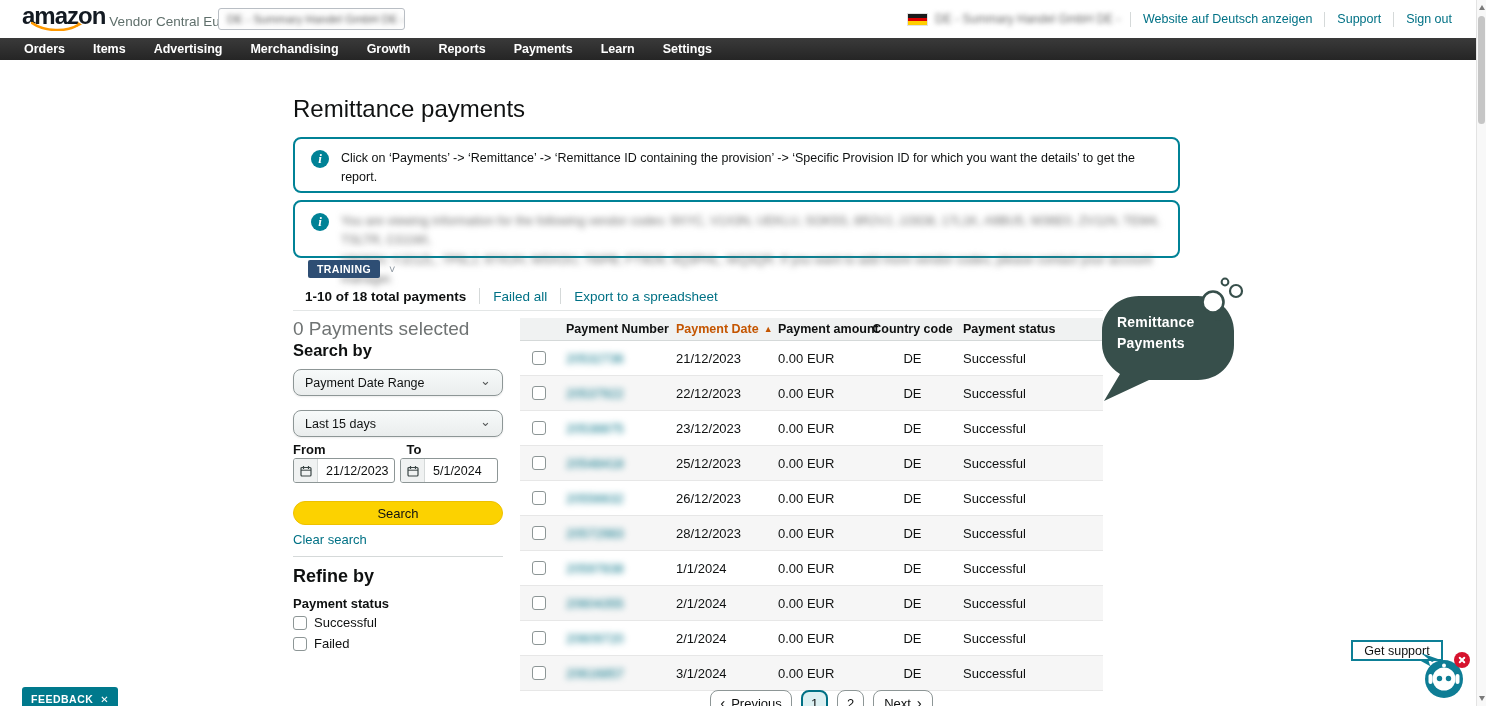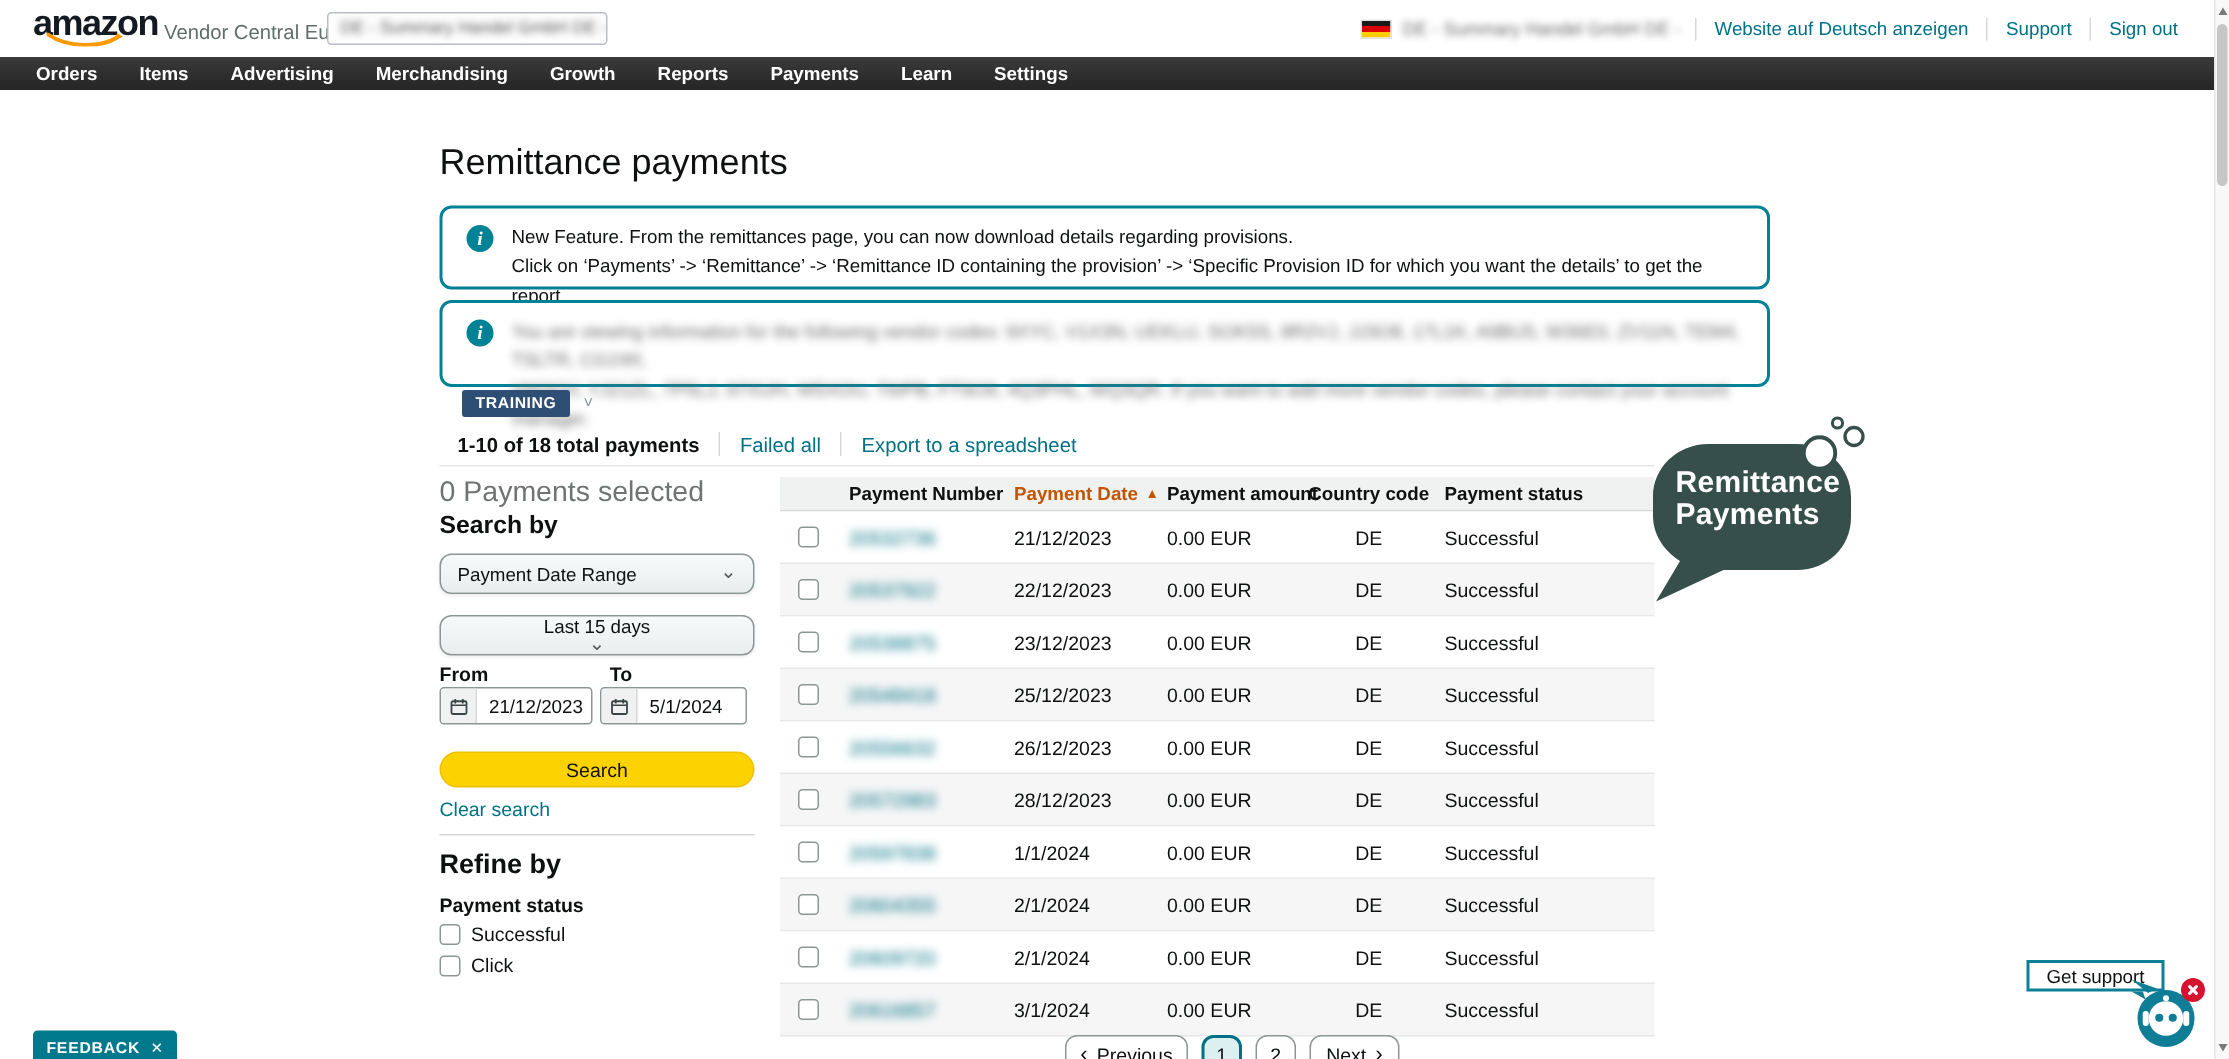--- a/index.html
+++ b/index.html
@@ -48,21 +48,21 @@
   .results-count { font-weight:bold; color:#0f1111;margin-left:12px; }
   .rb-sep { width:1px; height:16px; background:#d5d9d9; margin:0 13px; }
   .teal-link { color:#007185; text-decoration:none; font-size:13.5px; cursor:pointer; }
   .results-divider { position:absolute; left:293px; top:310px; width:810px; height:1px; background:#e3e6e6; }
   .selected-status { position:absolute; left:293px; top:318px; font-size:19px; color:#6f7373; }
 
   
   .lp { position:absolute; left:293px; width:210px; }
   .search-heading { top:341px; font-size:16.5px; font-weight:bold; color:#0f1111; }
   .sel { top:369px; height:27px; border:1px solid #8d9696; border-radius:8px; background:linear-gradient(#f7fafa,#eaeded); display:flex; align-items:center; justify-content:space-between; padding:0 11px; font-size:12.5px; color:#0f1111; cursor:pointer; box-shadow:0 1px 2px rgba(15,17,17,.08); }
-  .sel-2 { top:410px;flex-direction:column; }
+  .sel-2 { top:410px; }
   .sel .chev { font-size:13px; color:#565959; margin-top:-4px; }
   .fromto { top:442px; display:flex; font-size:13px; font-weight:bold; color:#0f1111; }
   .fromto .to-label { margin-left:81px; }
   .datefield { position:absolute; top:458px; height:25px; border:1px solid #8d9696; border-radius:3px; background:#fff; display:flex; align-items:center; overflow:hidden; }
   .df-from { left:293px; width:102px; }
   .df-to { left:400px; width:98px; }
   .df-ic { width:24px; height:100%; background:#f0f2f2; border-right:1px solid #d5d9d9; display:flex; align-items:center; justify-content:center; flex:none; }
   .df-val { font-size:12.5px; color:#0f1111; padding-left:8px; white-space:nowrap; }
   .search-btn { top:501px; height:24px; width:210px; background:#fcd200; border:1px solid #eec100; border-radius:12px; font-size:13px; color:#0f1111; display:flex; align-items:center; justify-content:center; cursor:pointer; }
   .clear-link { position:absolute; left:293px; top:532px; font-size:13px; }
@@ -84,21 +84,21 @@
   .sort-ic { font-size:9px; color:#c45500; margin-left:5px; vertical-align:1px; }
   .trow { height:35px; border-bottom:1px solid #e7e7e7; background:#fff; font-size:13px; color:#0f1111; }
   .trow.alt { background:#f6f6f6; }
   .cell { padding-left:8px; white-space:nowrap; }
   .c-check { padding-left:0; display:flex; justify-content:center; }
   .c-country { text-align:center; padding-left:0; }
   .num-link { color:#007185; text-decoration:none; font-size:13px; }
 
   
   .callout { position:absolute; left:1095px; top:272px; width:150px; height:135px; z-index:6; }
-  .callout-text { position:absolute; left:1117px; top:312px; z-index:7; color:#fff; font-size:20px; font-weight:bold; line-height:21px; letter-spacing:.2px; }
+  .callout-text { position:absolute; left:1117px; top:312px; z-index:7; color:#fff; font-size:14px; font-weight:bold; line-height:21px; letter-spacing:.2px; }
 
   
   .pagination { position:absolute; left:710px; top:690px; display:flex; gap:9px; align-items:flex-start; }
   .pg-btn { height:26px; border:1px solid #8d9696; border-radius:8px; background:#fff; font-size:13px; color:#0f1111; display:flex; align-items:center; justify-content:center; gap:6px; cursor:pointer; }
   .pg-prev { width:82px; } .pg-next { width:60px; }
   .pg-num { width:27px; }
   .pg-current { border:2px solid #007185; background:#dcf0f2; }
   .pg-arrow { font-size:15px; line-height:10px; }
 
   
@@ -158,21 +158,20 @@
     <a class="nav-item" href="#">Reports</a>
     <a class="nav-item" href="#">Payments</a>
     <a class="nav-item" href="#">Learn</a>
     <a class="nav-item" href="#">Settings</a>
   </div>
 
   <h1 class="page-title">Remittance payments</h1>
 
   <div class="notice notice-1">
     <span class="info-ic">i</span>
-    <div class="ntext">New Feature. From the remittances page, you can now download details regarding provisions.</div>
     <div class="ntext">Click on ‘Payments’ -&gt; ‘Remittance’ -&gt; ‘Remittance ID containing the provision’ -&gt; ‘Specific Provision ID for which you want the details’ to get the report.</div>
   </div>
 
   <div class="notice notice-2">
     <span class="info-ic">i</span>
     <div class="ntext blur">You are viewing information for the following vendor codes: 9XYC, V1X3N, UEKLU, SOK5S, 8R2VJ, JJ3O8, 17L1K, A9BU5, W36E0, ZV11N, TEM4, TSLTR, CG1WI,</div>
     <div class="ntext blur">VW3QV, YJ21ZL, 7P5LJ, 97XUH, W5XOU, T6IPB, FT9O9, 4Q3PHL, WQ3QR. If you want to add more vendor codes, please contact your account manager.</div>
   </div>
 
   <div class="training-wrap">
@@ -234,21 +233,21 @@
   <a class="teal-link clear-link" href="#" style="font-size:13px;">Clear search</a>
   <div class="lp lp-divider"></div>
   <div class="lp refine-heading">Refine by</div>
   <div class="lp status-label">Payment status</div>
   <div class="lp cb-row cb-1">
     <input type="checkbox" style="">
     <span>Successful</span>
   </div>
   <div class="lp cb-row cb-2">
     <input type="checkbox" style="">
-    <span>Click</span>
+    <span>Failed</span>
   </div>
 
   <div class="table">
     <div class="thead">
       <div class="hcell hc-check"></div>
       <div class="hcell">Payment Number</div>
       <div class="hcell hc-date">
         <span>Payment Date</span><span class="sort-ic">▲</span>
       </div>
       <div class="hcell">Payment amount</div>

